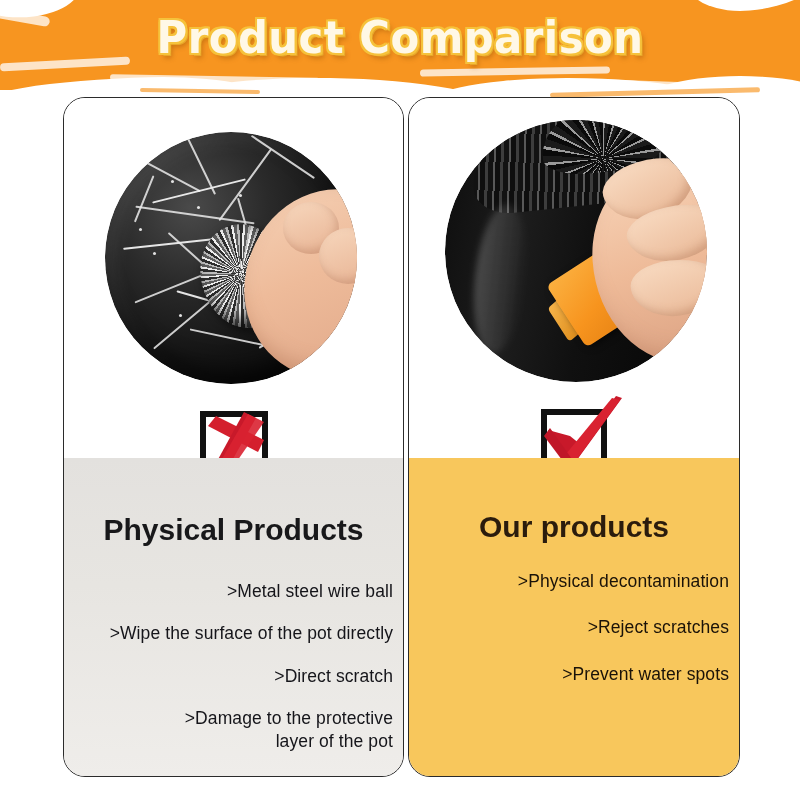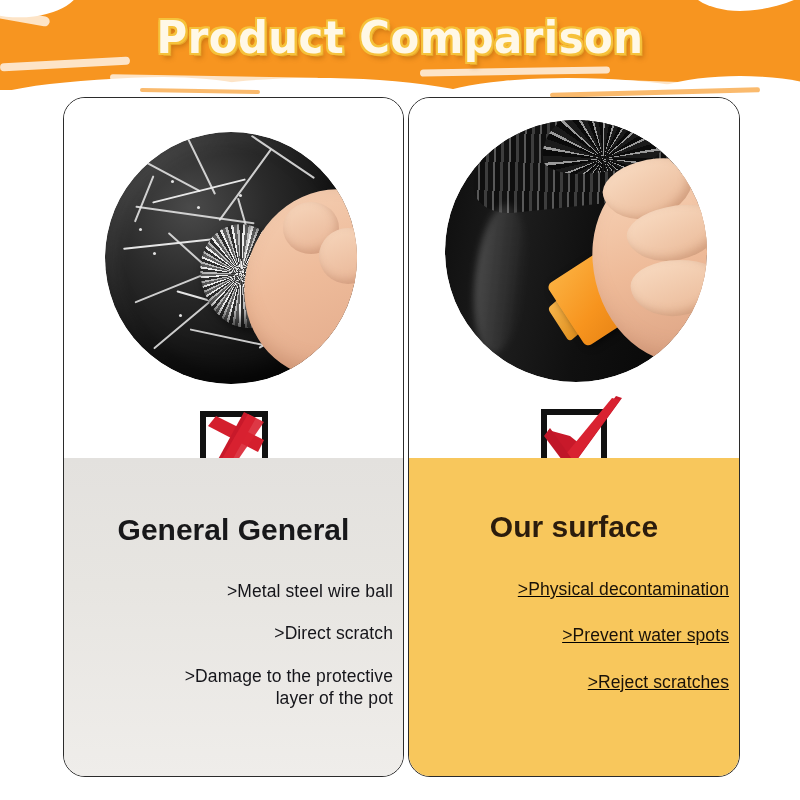--- a/index.html
+++ b/index.html
@@ -165,21 +165,21 @@
     position:absolute;left:0;right:0;text-align:center;
     font-size:30px;font-weight:bold;white-space:nowrap;
   }
   .heading-left{top:55px;color:#18181a;}
   .heading-right{top:52px;color:#2b1c0d;}
 
   .bullets{
     position:absolute;left:10px;right:10px;text-align:right;
   }
   .bullets-left{top:122px;}
-  .bullets-right{top:120px;text-decoration:underline;}
+  .bullets-right{top:112px;}
   .bullet{
     font-size:17.5px;color:#15151a;margin-bottom:20px;line-height:1.28;
     letter-spacing:.1px;
   }
   .bullets-right .bullet{margin-bottom:24px;color:#1a1208;}
 </style>
 </head>
 <body>
 
 <div class="banner">
@@ -240,23 +240,24 @@
       <svg viewBox="0 0 96 96" width="96" height="96">
         <rect x="17" y="14" width="62" height="62" fill="none" stroke="#111111" stroke-width="6"></rect>
         <path d="M22 26 L72 52 L78 40 L30 16 Z" fill="#D41F2D"></path>
         <path d="M70 18 L34 82 L24 74 L58 12 Z" fill="#C8192A"></path>
         <path d="M62 14 L78 22 L34 86 L26 76 Z" fill="#D92231" opacity=".9"></path>
       </svg>
     </div>
   </div>
 
   <div class="card-bottom bottom-grey">
-    <div class="heading heading-left">General General</div>
+    <div class="heading heading-left">Physical Products</div>
     <div class="bullets bullets-left">
       <div class="bullet">&gt;Metal steel wire ball</div>
+      <div class="bullet">&gt;Wipe the surface of the pot directly</div>
       <div class="bullet">&gt;Direct scratch</div>
       <div class="bullet" style="white-space:pre-line;">&gt;Damage to the protective
 layer of the pot</div>
     </div>
   </div>
 </div>
 
 <div class="card card-right">
 
   <div class="card-top">
@@ -277,20 +278,20 @@
       <svg viewBox="0 0 96 96" width="96" height="96">
         <rect x="18" y="16" width="60" height="60" fill="none" stroke="#111111" stroke-width="6"></rect>
         <path d="M96 2 L48 68 L28 44 L22 34 L44 40 L54 48 L90 0 Z" fill="#C8192A"></path>
         <path d="M94 4 L46 70 L40 58 L86 2 Z" fill="#D92231"></path>
         <path d="M24 32 L48 66 L42 72 L18 40 Z" fill="#C01728"></path>
       </svg>
     </div>
   </div>
 
   <div class="card-bottom bottom-amber">
-    <div class="heading heading-right">Our surface</div>
+    <div class="heading heading-right">Our products</div>
     <div class="bullets bullets-right">
       <div class="bullet">&gt;Physical decontamination</div>
+      <div class="bullet">&gt;Reject scratches</div>
       <div class="bullet">&gt;Prevent water spots</div>
-      <div class="bullet">&gt;Reject scratches</div>
     </div>
   </div>
 </div>
 
 </body></html>

